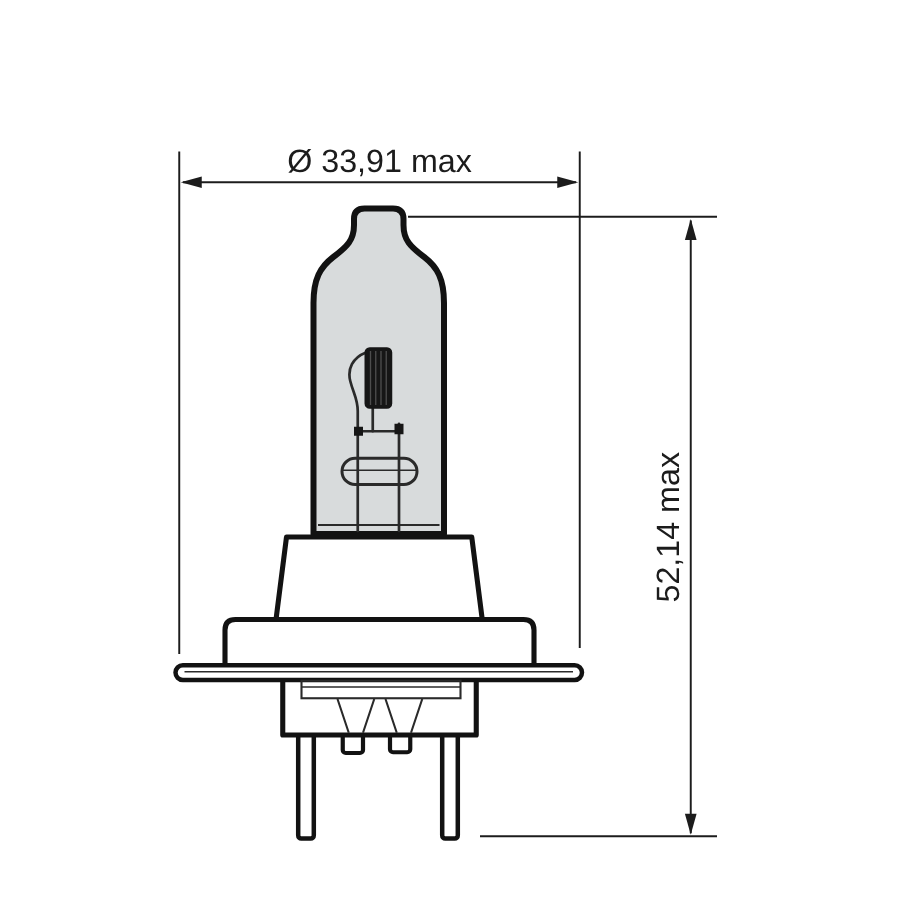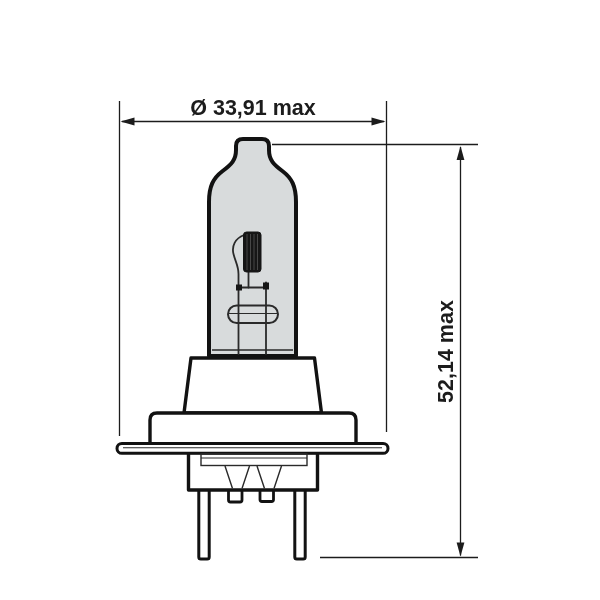--- a/index.html
+++ b/index.html
@@ -6,21 +6,20 @@
     margin: 0;
     padding: 0;
     background: var(--background, #ffffff);
   }
   .canvas {
     position: relative;
     width: 600px;
     height: 600px;
     background: var(--background, #ffffff);
     overflow: hidden;
-    font-weight: bold;
   }
   svg { display: block; }
 
   .glass {
     fill: var(--glass-fill, #d8dbdc);
     stroke: var(--outline, #121212);
     stroke-width: 4;
     stroke-linejoin: round;
   }
   .heavy {

